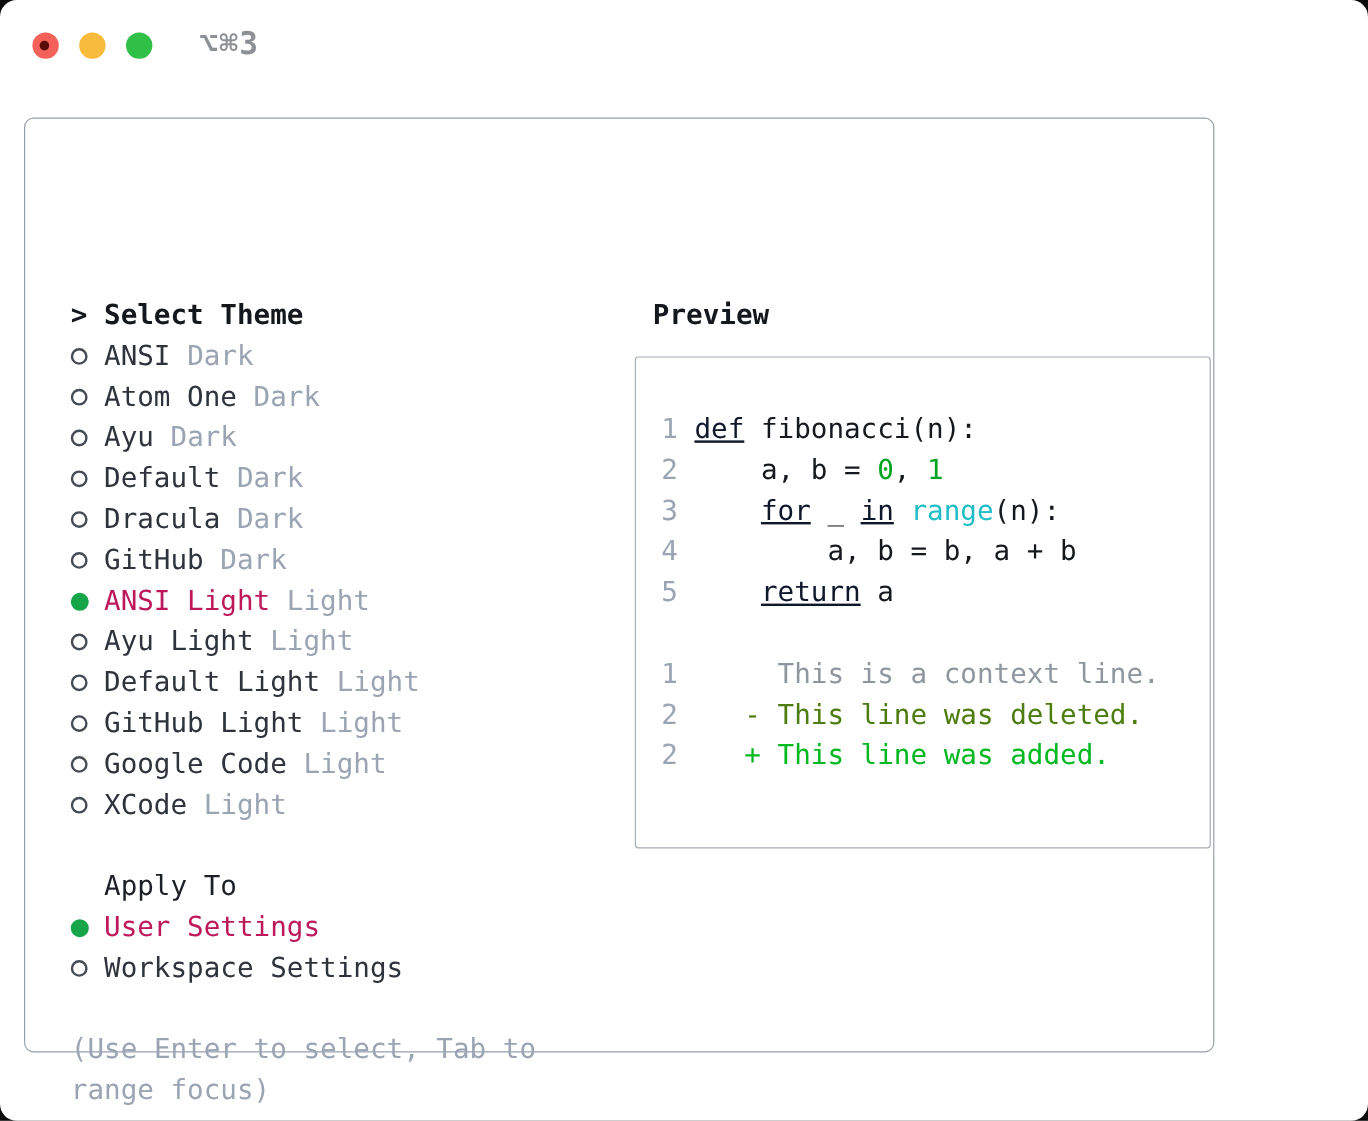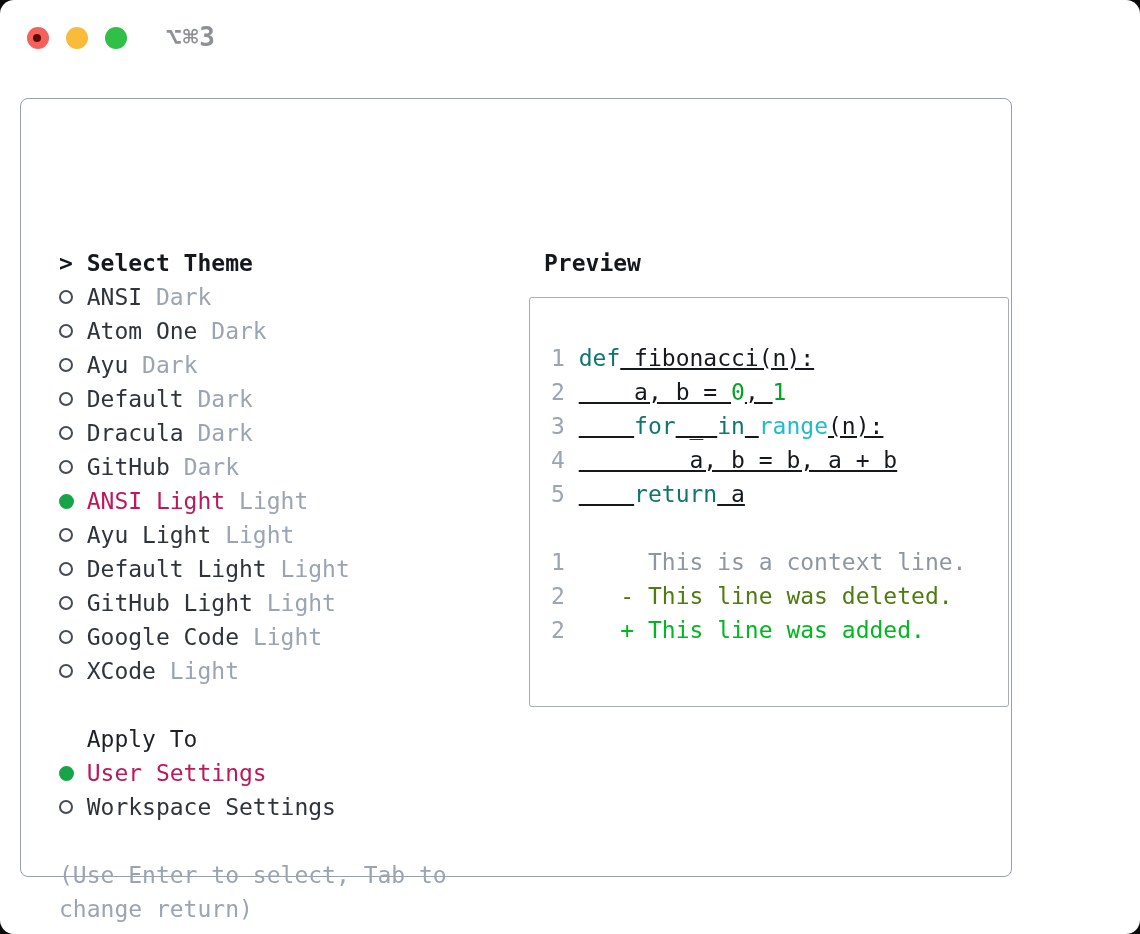--- a/index.html
+++ b/index.html
@@ -72,22 +72,22 @@
     position:absolute;left:508px;top:198px;width:480px;height:410px;
     border:1.5px solid #a6adb7;border-radius:3px;background:#ffffff;
     box-sizing:border-box;overflow:hidden;
   }
   .code{
     position:absolute;left:21px;top:43px;
     font-size:23px;line-height:34px;white-space:pre;color:#15181d;
   }
   .cline{height:34px;}
   .tk-num{color:#9aa4b2;}
-  .tk-pl{color:#15181d;text-decoration:underline;}
-  .tk-kw{color:#0f766e;}
+  .tk-pl{color:#15181d;}
+  .tk-kw{color:#0f172a;text-decoration:underline;}
   .tk-bi{color:#1fbdc8;}
   .tk-lit{color:#00a41f;}
   .tk-ctx{color:#8e979f;}
   .tk-del{color:#4d7c0f;}
   .tk-add{color:#00b81f;}
 </style>
 </head>
 <body>
 
 <div class="window">
@@ -123,21 +123,21 @@
         </div>
       <div class="spacer"></div>
       <div class="lrow">
         <span class="mark"></span><span class="subhdr">Apply To</span>
       </div>
       <div id="apply-list">
           <div class="lrow"><span class="mark"><span class="radio sel"></span></span><span class="tname sel">User Settings</span></div>
           <div class="lrow"><span class="mark"><span class="radio"></span></span><span class="tname">Workspace Settings</span></div>
         </div>
       <div class="spacer"></div>
-      <div class="help">(Use Enter to select, Tab to change return)</div>
+      <div class="help">(Use Enter to select, Tab to range focus)</div>
     </div>
 
     <div class="preview-title">Preview</div>
 
     <div class="preview-box">
       <div class="code" id="code-block"><div class="cline"><span class="tk-num">1 </span><span class="tk-kw">def</span><span class="tk-pl"> fibonacci(n):</span></div><div class="cline"><span class="tk-num">2 </span><span class="tk-pl">    a, b = </span><span class="tk-lit">0</span><span class="tk-pl">, </span><span class="tk-lit">1</span></div><div class="cline"><span class="tk-num">3 </span><span class="tk-pl">    </span><span class="tk-kw">for</span><span class="tk-pl"> _ </span><span class="tk-kw">in</span><span class="tk-pl"> </span><span class="tk-bi">range</span><span class="tk-pl">(n):</span></div><div class="cline"><span class="tk-num">4 </span><span class="tk-pl">        a, b = b, a + b</span></div><div class="cline"><span class="tk-num">5 </span><span class="tk-pl">    </span><span class="tk-kw">return</span><span class="tk-pl"> a</span></div><div class="cline"></div><div class="cline"><span class="tk-num">1 </span><span class="tk-ctx">     This is a context line.</span></div><div class="cline"><span class="tk-num">2 </span><span class="tk-del">   - This line was deleted.</span></div><div class="cline"><span class="tk-num">2 </span><span class="tk-add">   + This line was added.</span></div></div>
     </div>
 
   </div>
 </div>

